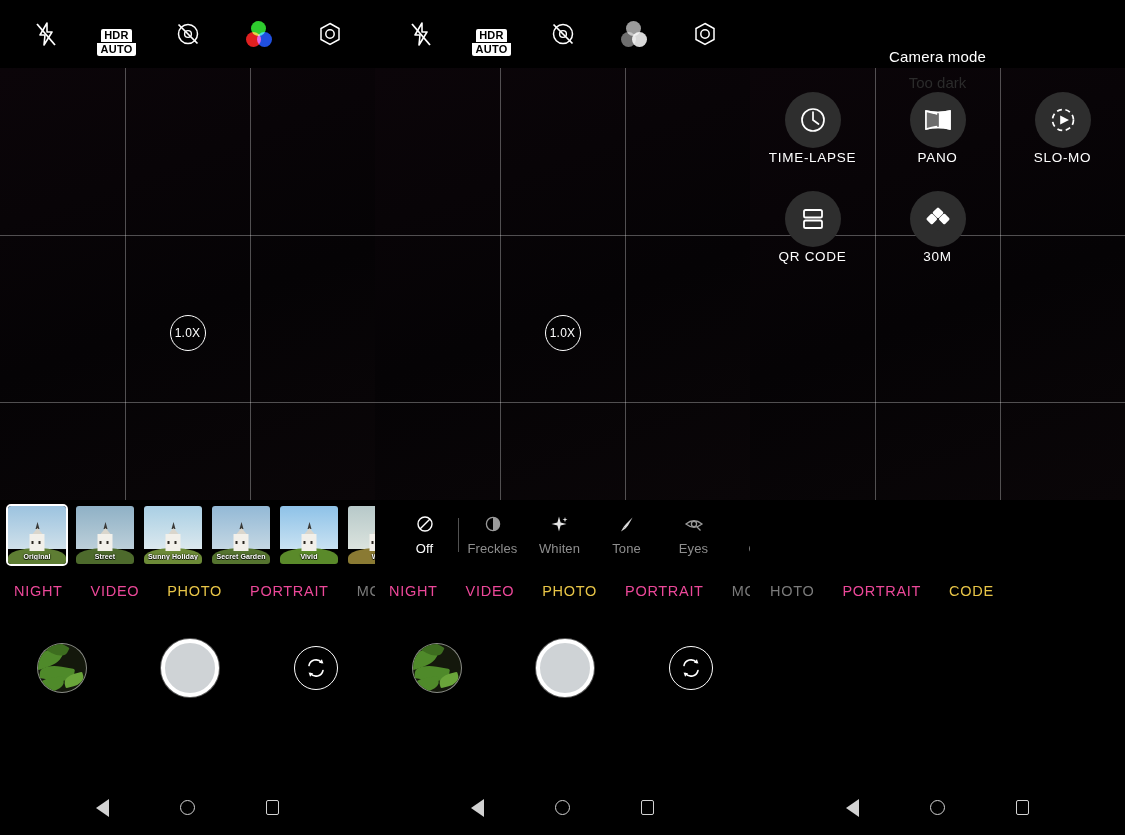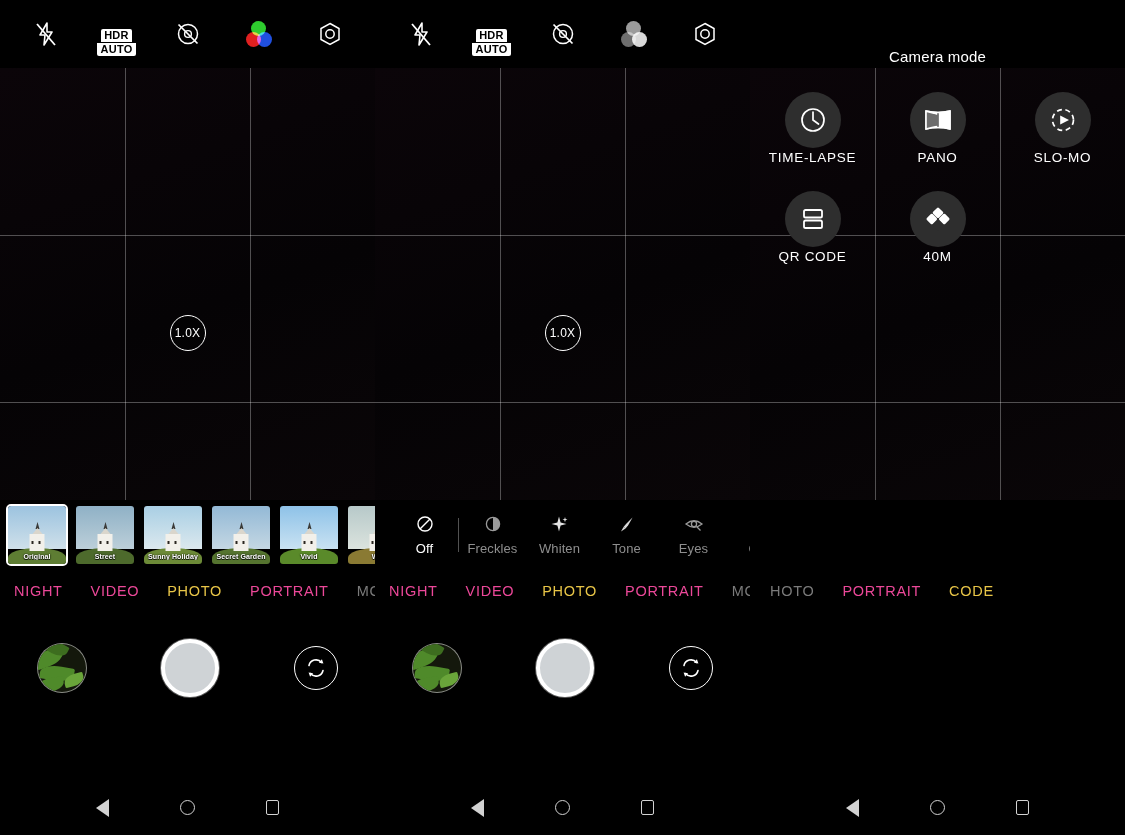--- a/index.html
+++ b/index.html
@@ -484,20 +484,21 @@
     <div class="viewfinder" style="top:68px">
       <div class="vf-tint"></div>
       <div class="grid-line gl-h gl-h1"></div>
       <div class="grid-line gl-h gl-h2"></div>
       <div class="grid-line gl-v gl-v1"></div>
       <div class="grid-line gl-v gl-v2"></div>
     </div>
 
     <div class="modesheet">
       <div class="ms-title">Camera mode</div>
+      <div class="ms-toodark">Too dark</div>
 
       <div class="ms-grid">
         <div class="ms-cell">
           <div class="ms-circ">
             <svg width="30" height="30" viewBox="0 0 30 30">
                 <circle cx="15" cy="15" r="11" fill="none" stroke="#fff" stroke-width="1.7"></circle>
                 <path d="M15 7 L15 15 L20.5 19" fill="none" stroke="#fff" stroke-width="1.7" stroke-linecap="round"></path>
               </svg>
           </div>
           <div class="ms-lbl">TIME-LAPSE</div>
@@ -540,21 +541,21 @@
           <div class="ms-circ">
             <svg width="32" height="32" viewBox="0 0 32 32">
                 <g transform="rotate(45 16 16)">
                   <rect x="7.5" y="7.5" width="8.2" height="8.2" rx="1.3" fill="#fff"></rect>
                   <rect x="16.3" y="7.5" width="8.2" height="8.2" rx="1.3" fill="#fff"></rect>
                   <rect x="7.5" y="16.3" width="8.2" height="8.2" rx="1.3" fill="#fff"></rect>
                   <rect x="16.3" y="16.3" width="8.2" height="8.2" rx="1.3" fill="#2e2e2e"></rect>
                 </g>
               </svg>
           </div>
-          <div class="ms-lbl">40M</div>
+          <div class="ms-lbl">30M</div>
         </div>
       </div>
     </div>
 
     <div class="modes" style="padding-left:6px">
       <div class="mode dim">HOTO</div>
       <div class="mode">PORTRAIT</div>
       <div class="mode active">CODE</div>
     </div>
   </div>

